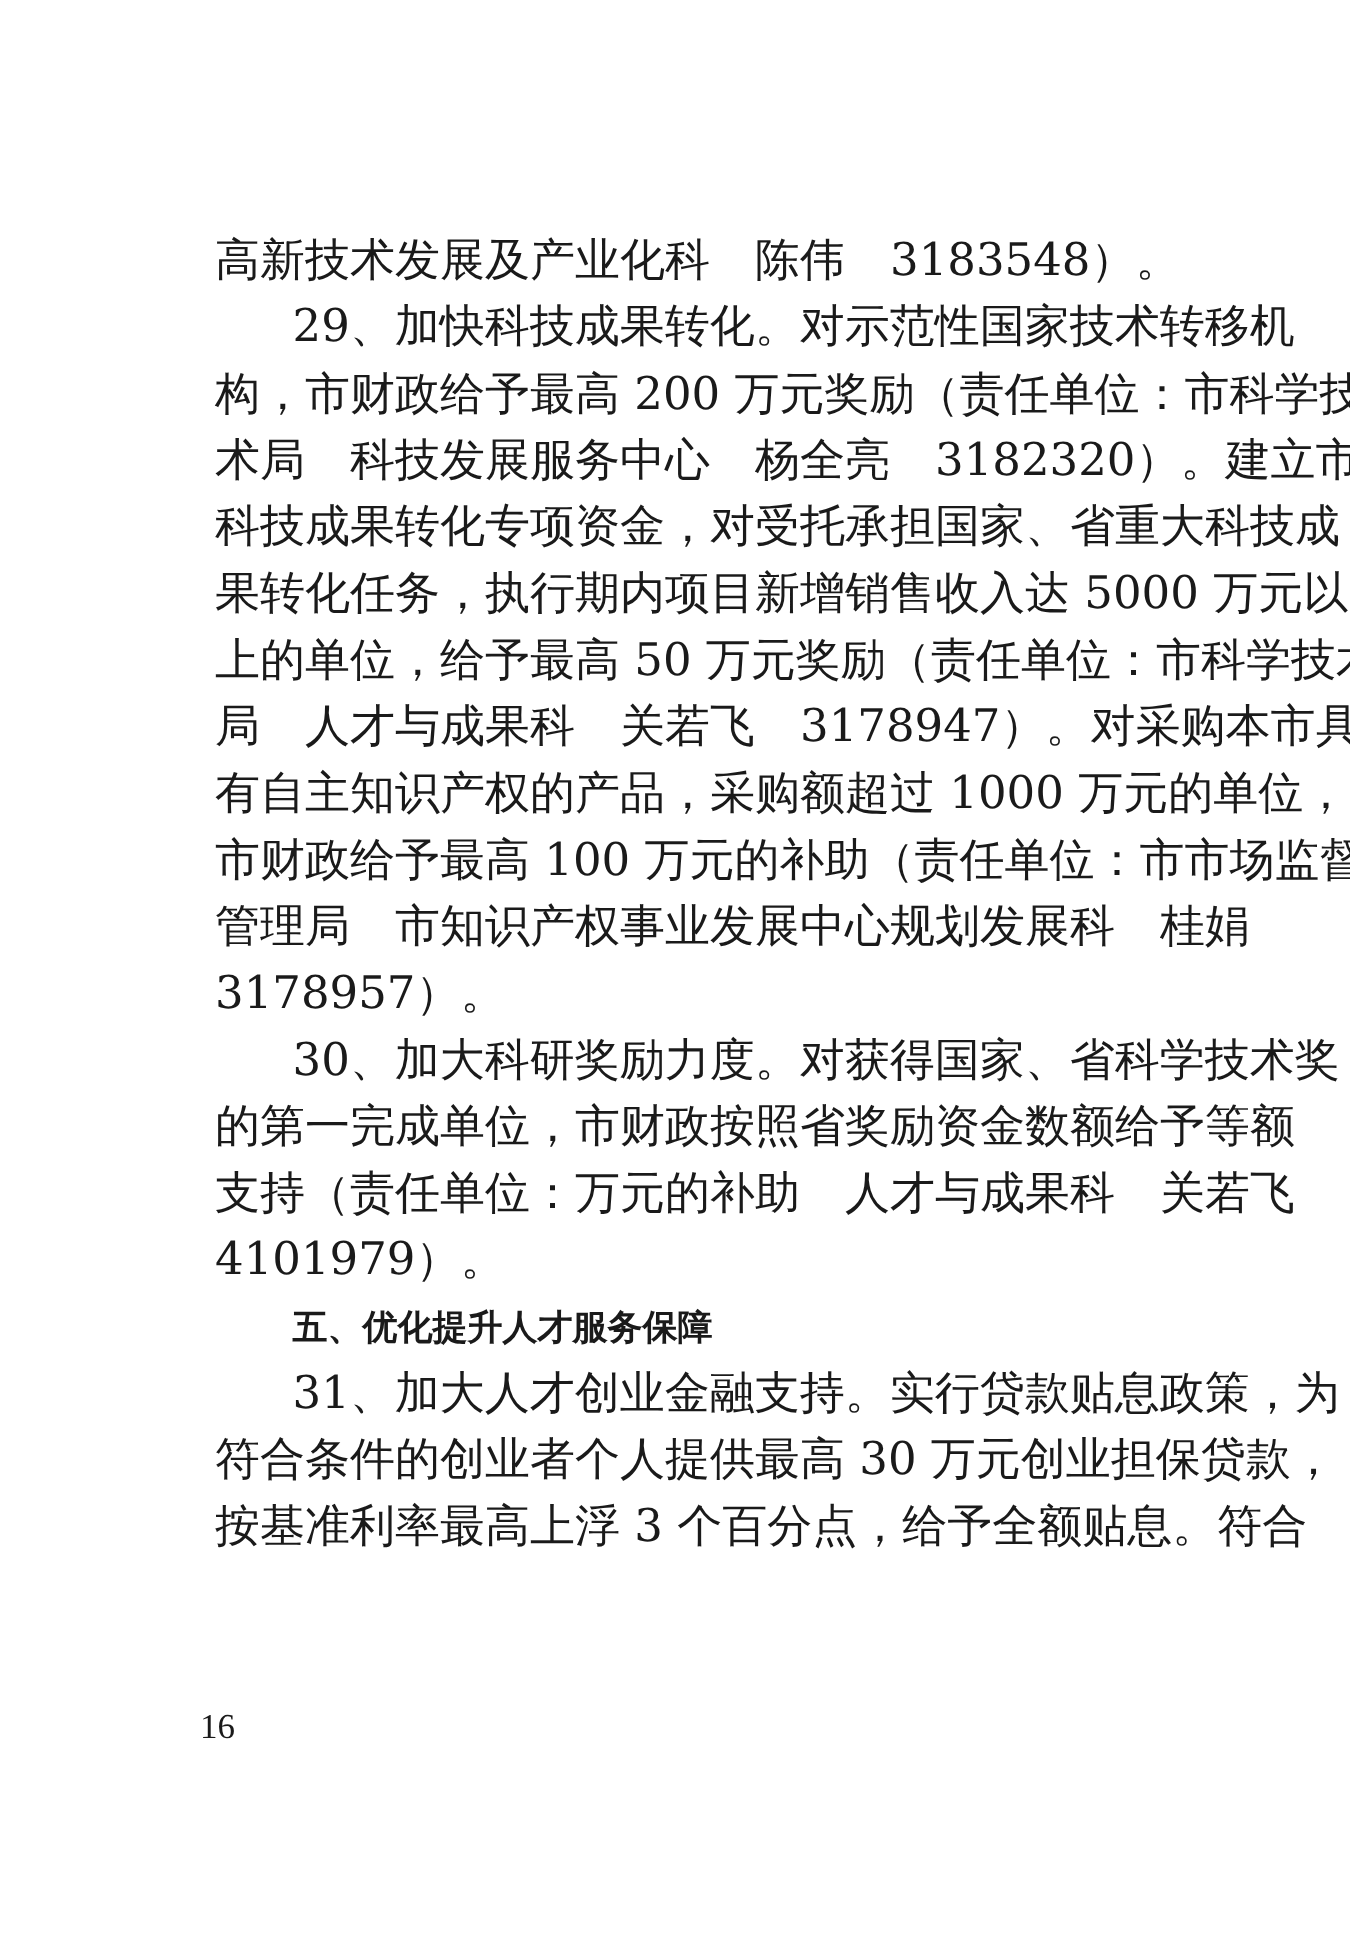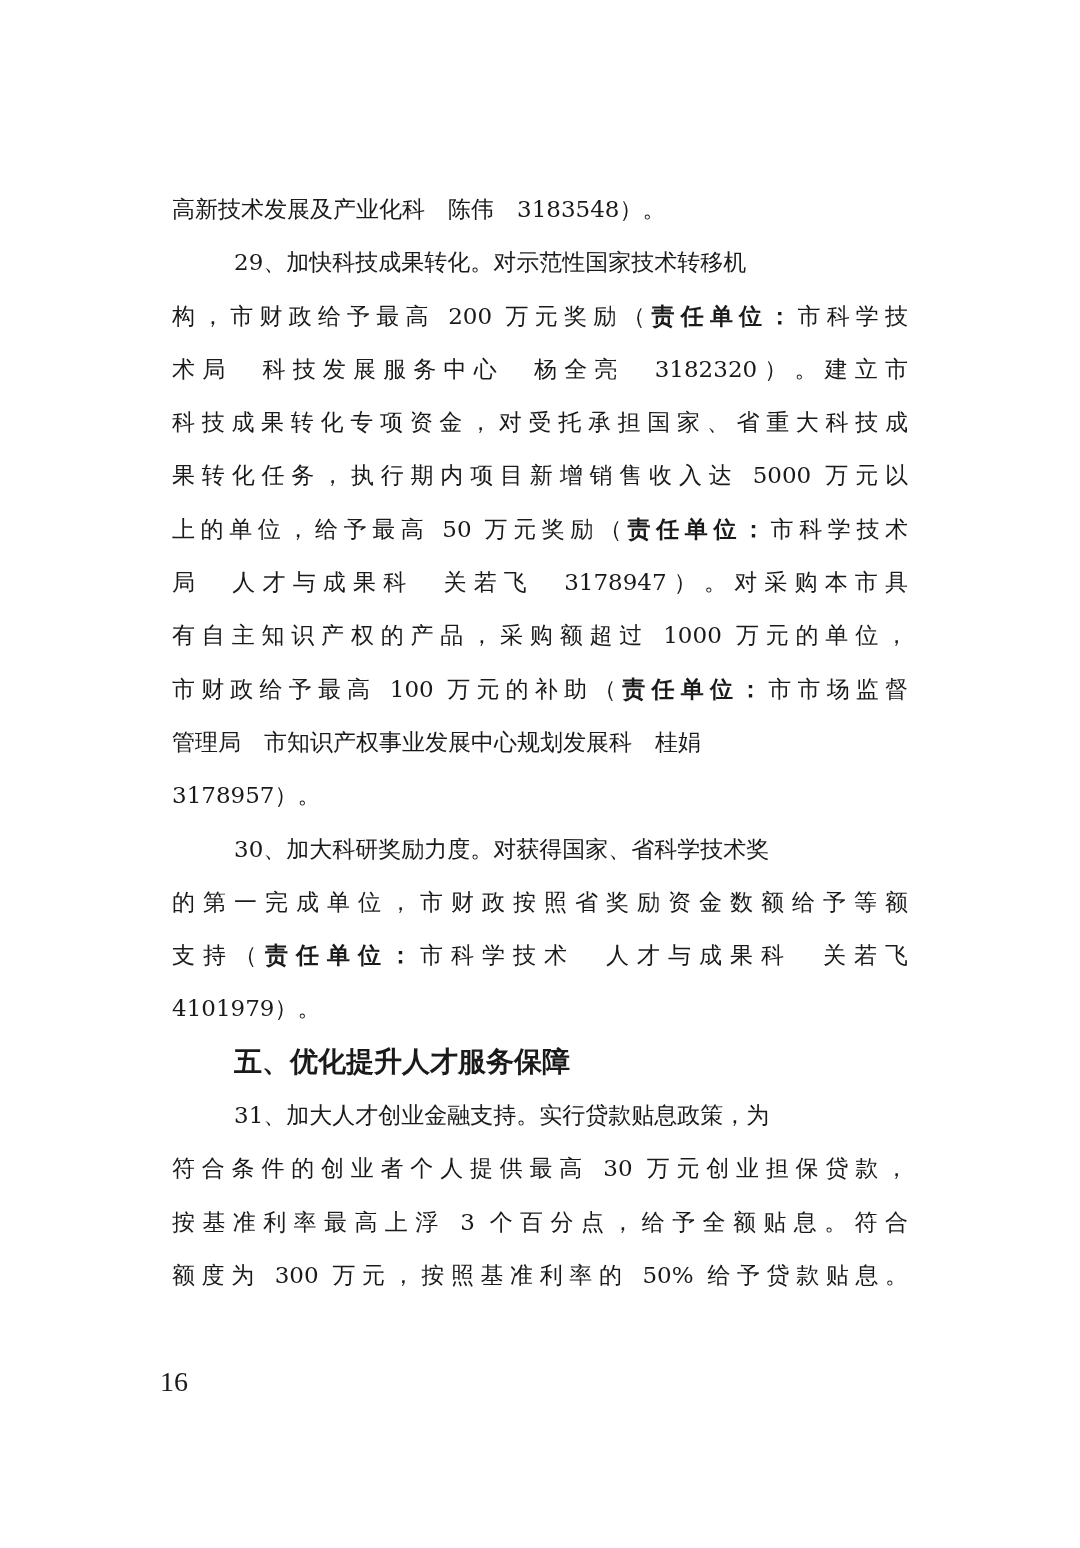--- a/index.html
+++ b/index.html
@@ -1,24 +1,24 @@
 <!DOCTYPE html>
 <html><head>
 <meta charset="utf-8">
 <style>
   html, body { margin: 0; padding: 0; background: #ffffff; }
   body { width: 1080px; height: 1548px; position: relative; overflow: hidden;
          font-family: "DejaVu Serif", "Liberation Serif", serif; color: #1a1a1a; }
   .page { position: absolute; left: 172px; top: 186px; width: 736px; }
-  .line { height: 53.3px; line-height: 46px; font-size: 23px; white-space: nowrap;
+  .line { height: 53.3px; line-height: 46px; font-size: 36px; white-space: nowrap;
           letter-spacing: 0px; display: flex; justify-content: space-between; }
   .line.left { justify-content: flex-start; }
   .line.indent { padding-left: 62px; }
   .line span { display: inline-block; }
-  .b { font-family: "DejaVu Sans", "Liberation Sans", sans-serif; font-weight: bold; }
+  .b { font-family: "DejaVu Sans", "Liberation Sans", sans-serif; font-weight: normal; }
   .heading { font-family: "DejaVu Sans", "Liberation Sans", sans-serif; font-weight: bold; font-size: 28px; }
   .pagenum { position: absolute; left: 160px; top: 1366px; font-size: 28px;
              font-family: "Liberation Serif", serif; }
 </style>
 </head>
 <body>
 
 <div class="page" id="doc">
     <div class="line left left">
       <span style="width: 100%; text-align: left; text-align-last: left;"><span style="display: inline;">高新技术发展及产业化科　陈伟　3183548）。</span></span>
@@ -56,34 +56,31 @@
     <div class="line left left">
       <span style="width: 100%; text-align: left; text-align-last: left;"><span style="display: inline;">3178957）。</span></span>
     </div>
     <div class="line left indent">
       <span style="width: 100%; text-align: left; text-align-last: left;"><span style="display: inline;">30、加大科研奖励力度。对获得国家、省科学技术奖</span></span>
     </div>
     <div class="line justify">
       <span style="width: 100%; text-align: justify; text-align-last: justify;"><span style="display: inline;">的第一完成单位，市财政按照省奖励资金数额给予等额</span></span>
     </div>
     <div class="line justify">
-      <span style="width: 100%; text-align: justify; text-align-last: justify;"><span style="display: inline;">支持（</span><span class="b" style="display: inline;">责任单位：</span><span style="display: inline;">市科学技术　人才与成果科　关若飞</span></span>
+      <span style="width: 100%; text-align: justify; text-align-last: justify;"><span style="display: inline;">支持（</span><span class="b" style="display: inline;">责任单位：</span><span style="display: inline;">万元的补助　人才与成果科　关若飞</span></span>
     </div>
     <div class="line left left">
       <span style="width: 100%; text-align: left; text-align-last: left;"><span style="display: inline;">4101979）。</span></span>
     </div>
     <div class="line left indent heading">
       <span style="width: 100%; text-align: left; text-align-last: left;"><span style="display: inline;">五、优化提升人才服务保障</span></span>
     </div>
     <div class="line left indent">
       <span style="width: 100%; text-align: left; text-align-last: left;"><span style="display: inline;">31、加大人才创业金融支持。实行贷款贴息政策，为</span></span>
     </div>
     <div class="line justify">
       <span style="width: 100%; text-align: justify; text-align-last: justify;"><span style="display: inline;">符合条件的创业者个人提供最高 30 万元创业担保贷款，</span></span>
     </div>
     <div class="line justify">
       <span style="width: 100%; text-align: justify; text-align-last: justify;"><span style="display: inline;">按基准利率最高上浮 3 个百分点，给予全额贴息。符合</span></span>
     </div>
-    <div class="line justify">
-      <span style="width: 100%; text-align: justify; text-align-last: justify;"><span style="display: inline;">额度为 300 万元，按照基准利率的 50% 给予贷款贴息。</span></span>
-    </div>
   </div>
 <div class="pagenum">16</div>
 
 </body></html>

